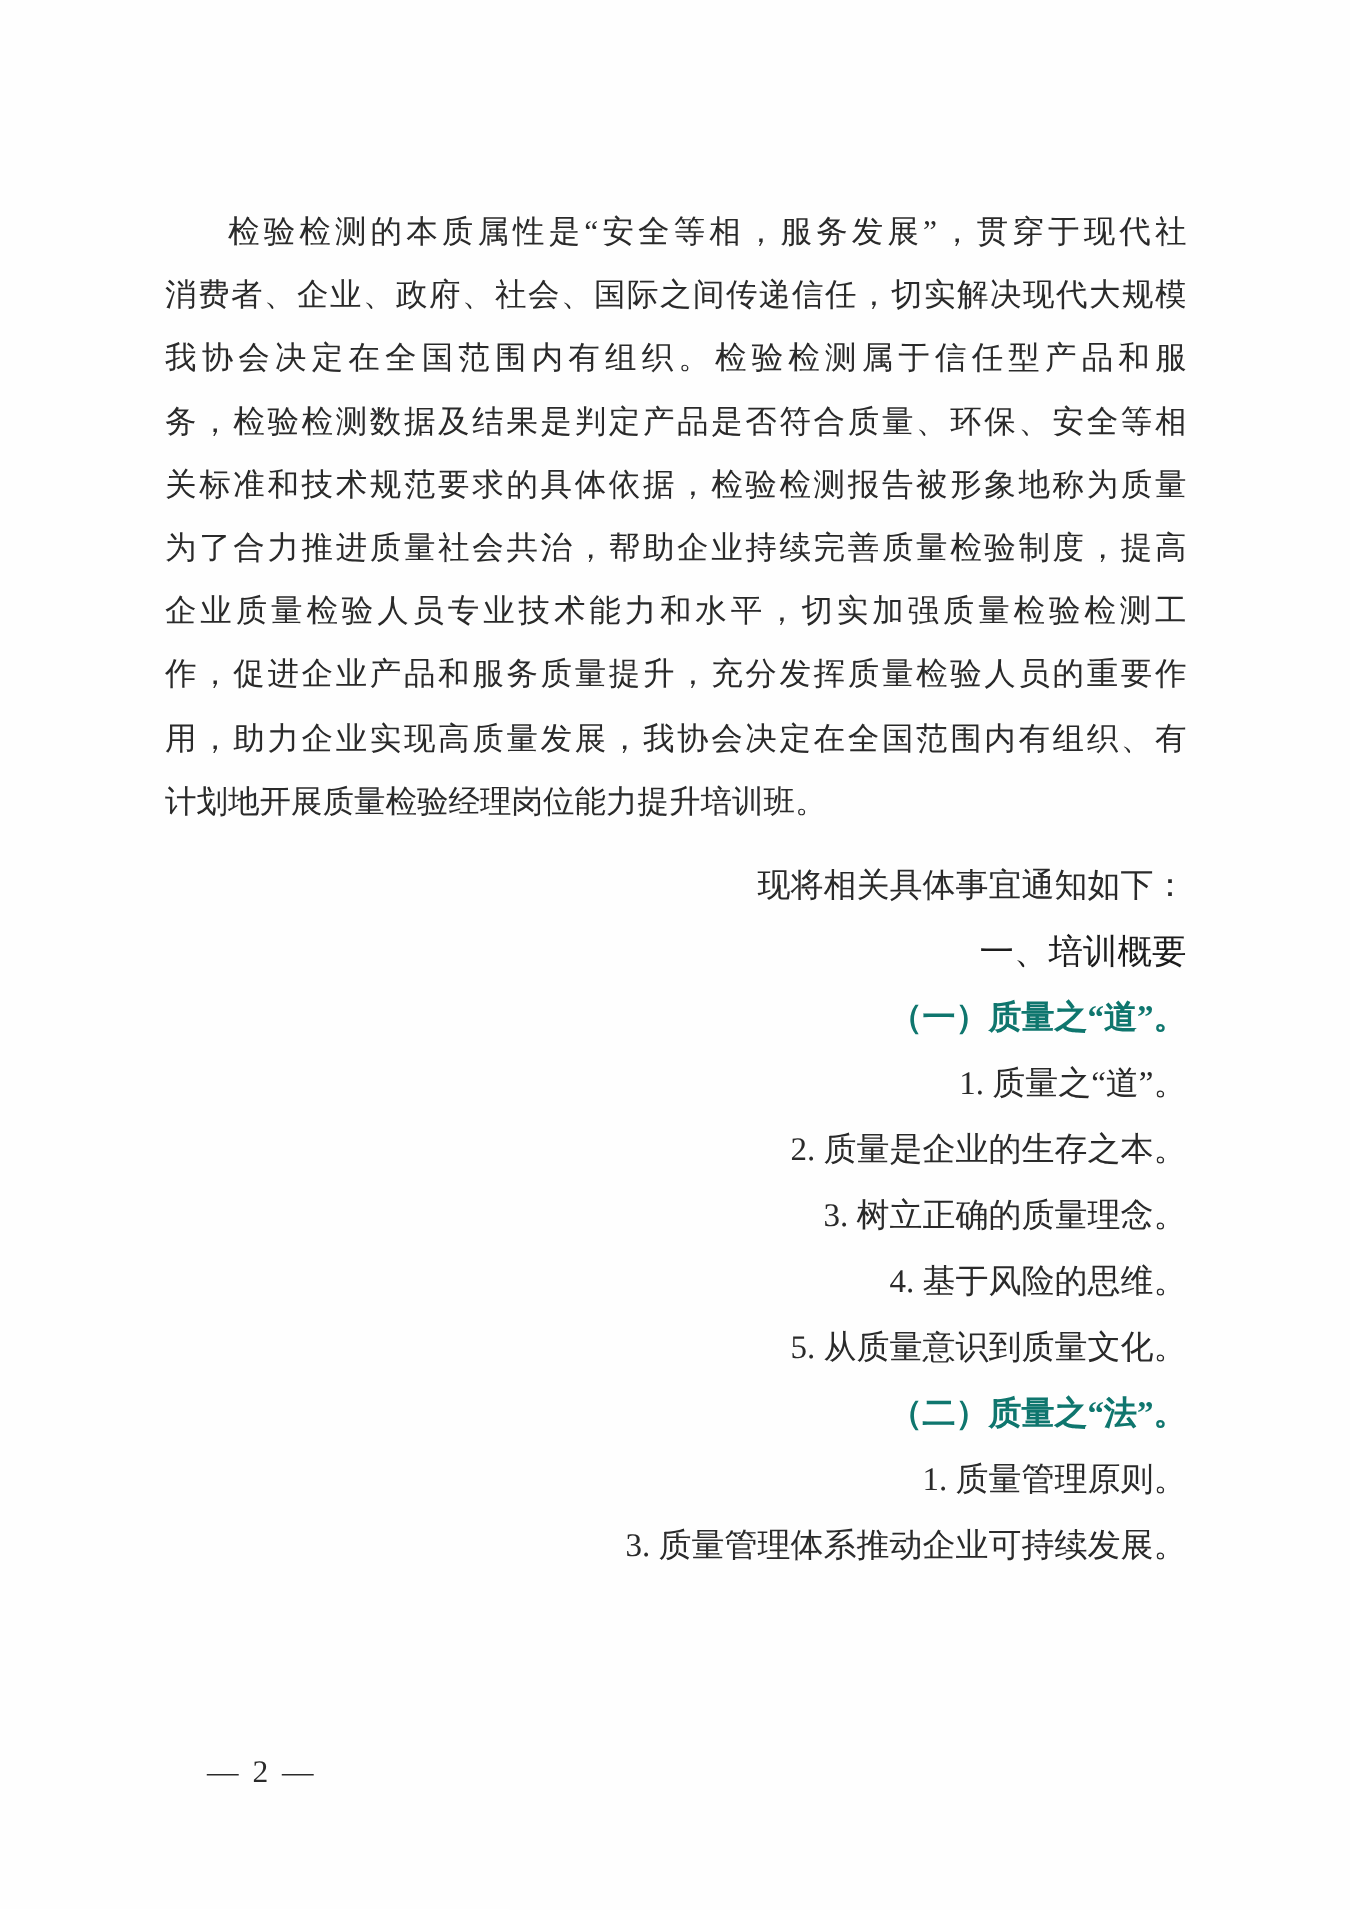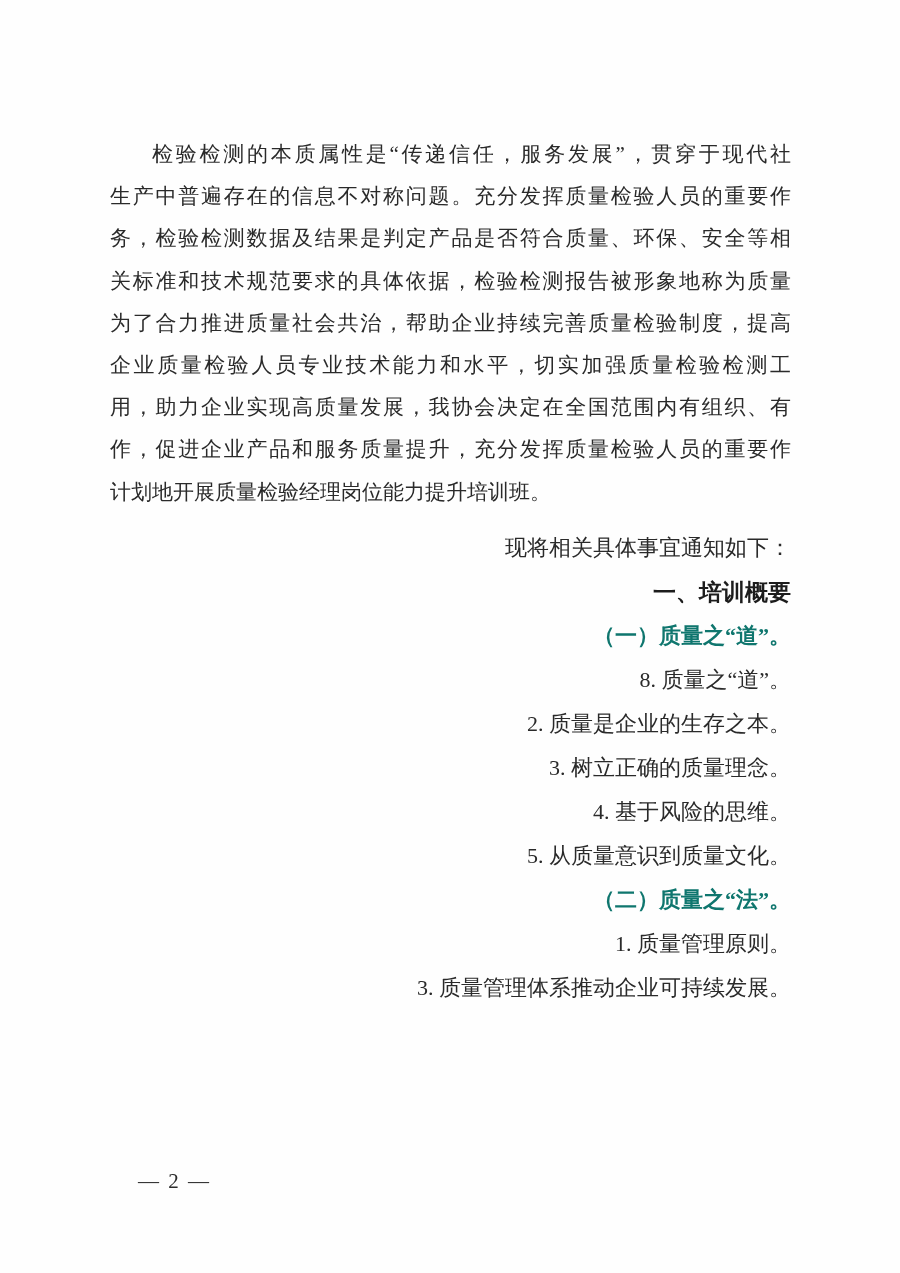--- a/index.html
+++ b/index.html
@@ -39,21 +39,21 @@
     display: block;
     font-size: 22px;
     line-height: 44px;
     height: 44px;
     padding-left: 44px;
     text-align: right;
     white-space: nowrap;
     overflow: hidden;
   }
   .h1 {
-    font-weight: bold;
+    font-weight: normal;
     font-family: "Liberation Sans", sans-serif;
     font-size: 23px;
     color: #1c1c1c;
   }
   .h2 {
     font-weight: bold;
     color: #0f766e;
   }
   .footer-pagenum {
     position: absolute;
@@ -65,37 +65,38 @@
     color: #2a2a2a;
   }
 </style>
 </head>
 <body>
 
 <div class="page">
   <div class="content">
 
     <div class="intro">
-      <div class="jline indent">检验检测的本质属性是“传递信任，服务发展”，贯穿于现代社</div>
-      <div class="jline">生产中普遍存在的信息不对称问题。充分发挥质量检验人员的重要作</div>
+      <div class="jline indent">检验检测的本质属性是“安全等相，服务发展”，贯穿于现代社</div>
+      <div class="jline">消费者、企业、政府、社会、国际之间传递信任，切实解决现代大规模</div>
+      <div class="jline">我协会决定在全国范围内有组织。检验检测属于信任型产品和服</div>
       <div class="jline">务，检验检测数据及结果是判定产品是否符合质量、环保、安全等相</div>
       <div class="jline">关标准和技术规范要求的具体依据，检验检测报告被形象地称为质量</div>
       <div class="jline">为了合力推进质量社会共治，帮助企业持续完善质量检验制度，提高</div>
       <div class="jline">企业质量检验人员专业技术能力和水平，切实加强质量检验检测工</div>
+      <div class="jline">作，促进企业产品和服务质量提升，充分发挥质量检验人员的重要作</div>
       <div class="jline">用，助力企业实现高质量发展，我协会决定在全国范围内有组织、有</div>
-      <div class="jline">作，促进企业产品和服务质量提升，充分发挥质量检验人员的重要作</div>
       <div class="jline jlast">计划地开展质量检验经理岗位能力提升培训班。</div>
     </div>
 
     <div class="line">现将相关具体事宜通知如下：</div>
 
     <div class="line h1">一、培训概要</div>
 
     <div class="line h2">（一）质量之“道”。</div>
-    <div class="line">8. 质量之“道”。</div>
+    <div class="line">1. 质量之“道”。</div>
     <div class="line">2. 质量是企业的生存之本。</div>
     <div class="line">3. 树立正确的质量理念。</div>
     <div class="line">4. 基于风险的思维。</div>
     <div class="line">5. 从质量意识到质量文化。</div>
 
     <div class="line h2">（二）质量之“法”。</div>
     <div class="line">1. 质量管理原则。</div>
     <div class="line">3. 质量管理体系推动企业可持续发展。</div>
 
   </div>

